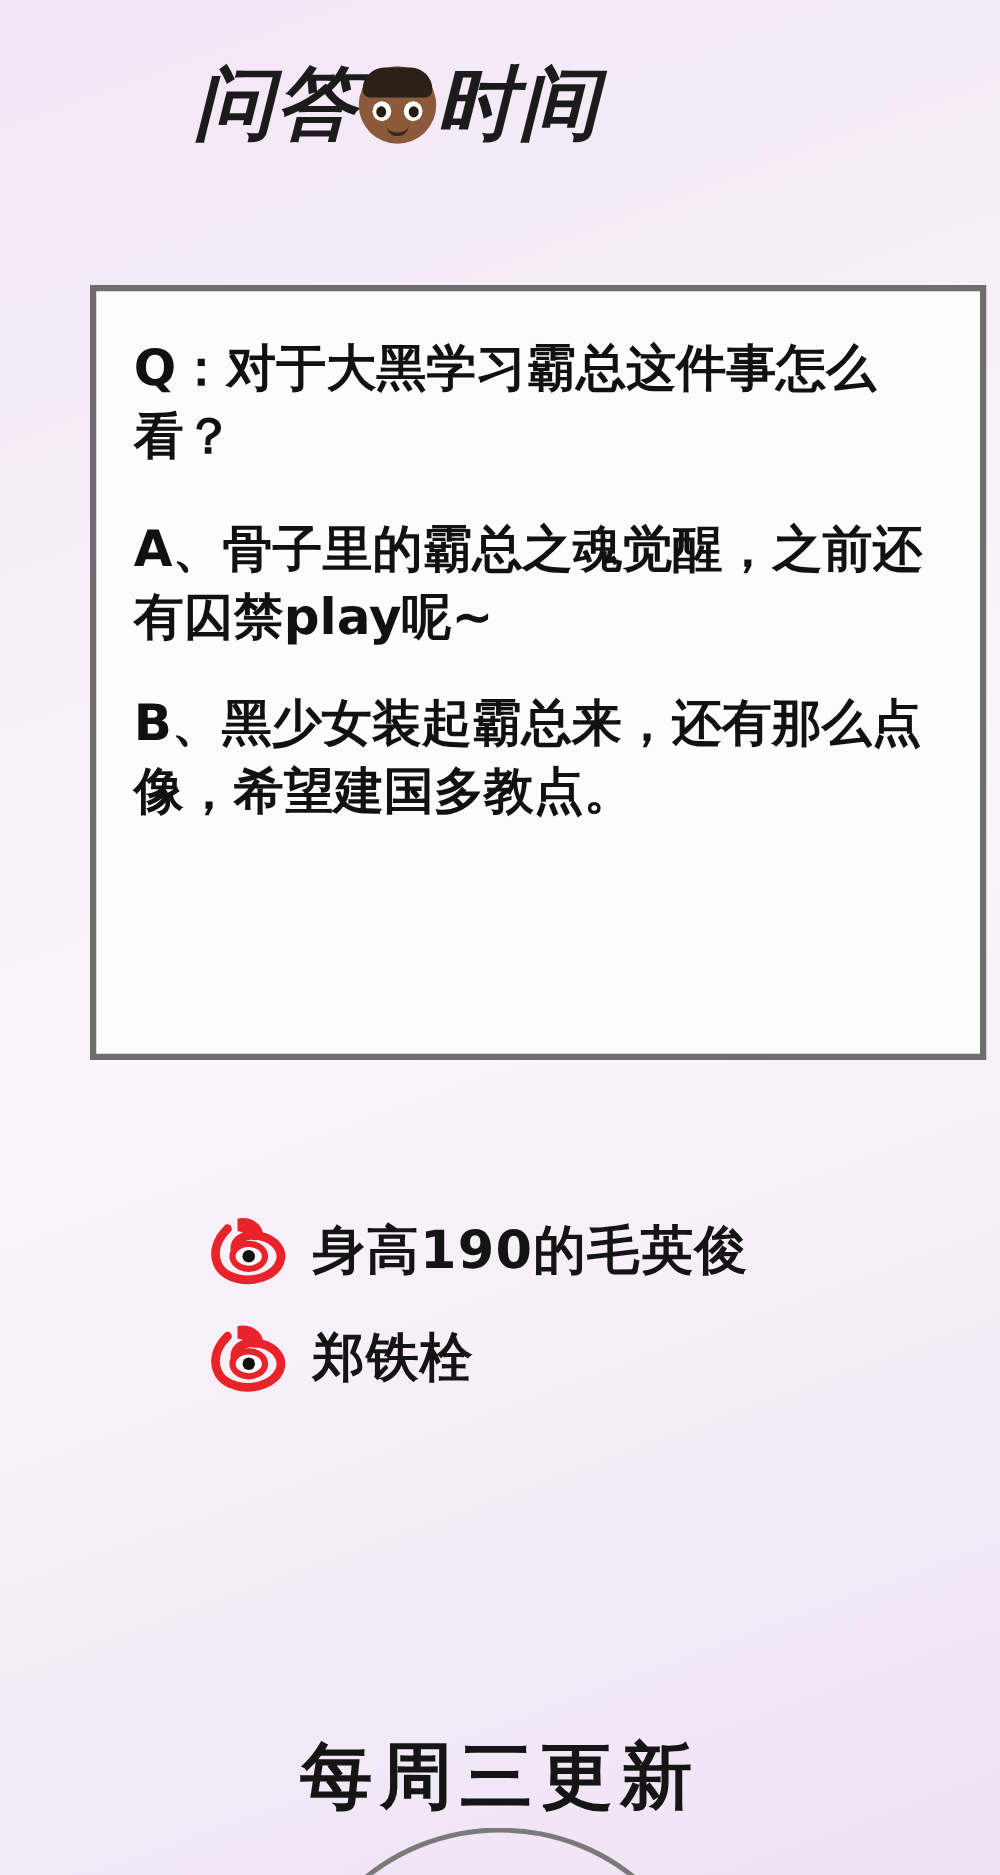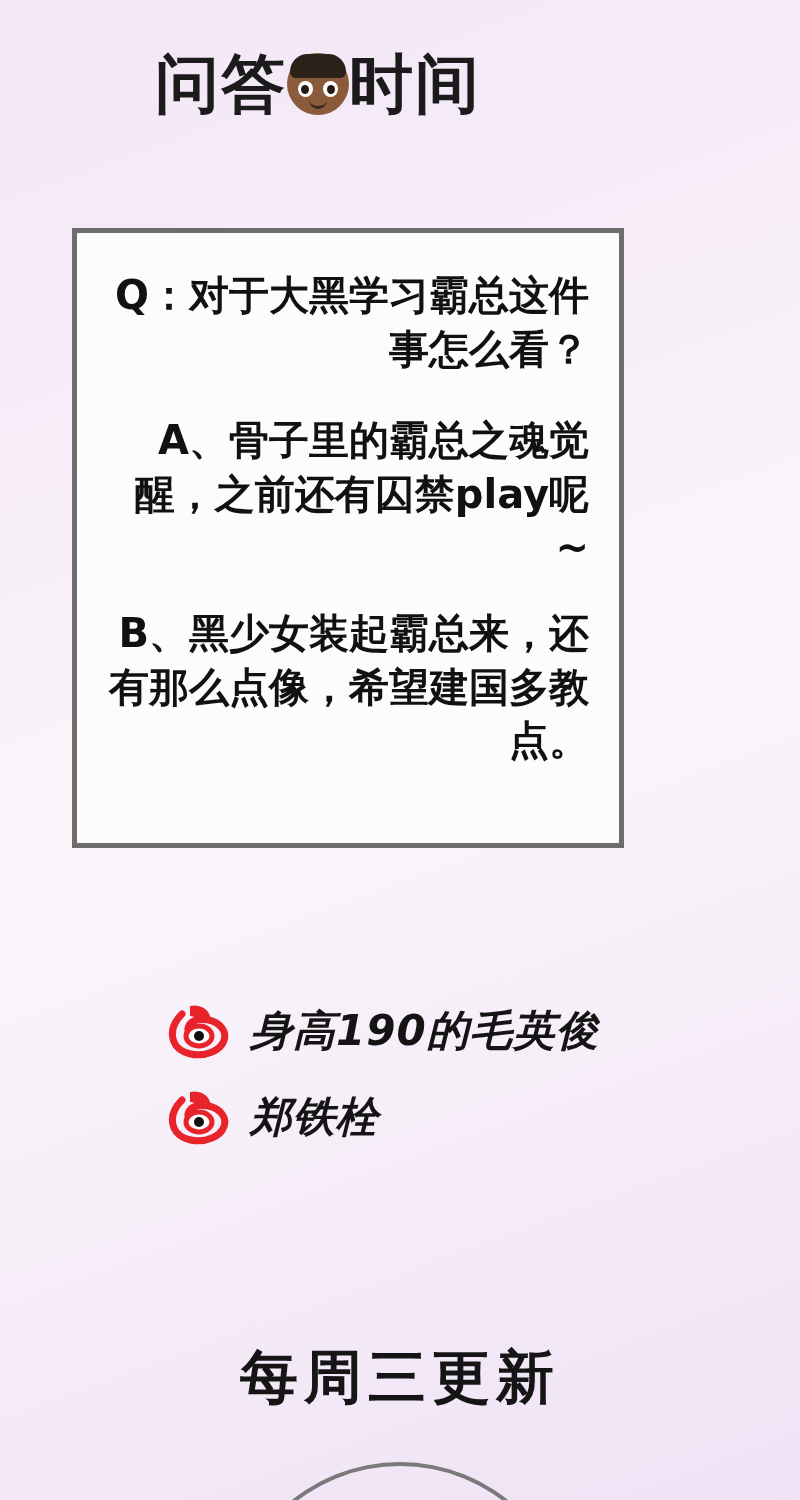--- a/index.html
+++ b/index.html
@@ -26,20 +26,21 @@
   .header {
     position: absolute;
     top: 52px;
     left: 0;
     width: 636px;
     text-align: left;
     display: flex;
     align-items: center;
     justify-content: center;
     gap: 2px;
+    font-style: italic;
   }
   .header-text {
     font-family: "DejaVu Sans", "Liberation Sans", sans-serif;
     font-size: 64px;
     font-weight: 700;
     color: #1b1b1b;
     letter-spacing: 2px;
     line-height: 1;
   }
   .header-emoji {
@@ -87,48 +88,46 @@
     width: 18px; height: 7px;
     border-bottom: 3px solid #3a2a1e;
     border-radius: 0 0 12px 12px;
   }
 
   
   .qa-card {
     position: absolute;
     left: 72px;
     top: 228px;
-    width: 552px;
+    width: 717px;
     height: 620px;
     box-sizing: border-box;
     border: 5px solid #6d6d6d;
     background: #fdfcfd;
     padding: 36px 30px 0 30px;
-    text-align: right;
   }
   .qa-line {
     font-family: "DejaVu Sans", "Liberation Sans", sans-serif;
     font-size: 40px;
     font-weight: 700;
     color: #111111;
     line-height: 1.34;
     letter-spacing: 0px;
     margin: 0 0 30px 0;
     word-break: break-all;
   }
   .qa-line.question { margin-bottom: 38px; }
   .qa-line.option { margin-bottom: 32px; }
 
   
   .credits {
     position: absolute;
     left: 168px;
-    top: 988px;
+    top: 957px;
     width: 560px;
-    font-style: italic;
   }
   .credit-row {
     display: flex;
     align-items: center;
     height: 86px;
     gap: 18px;
   }
   .weibo-icon {
     width: 64px;
     height: 58px;
@@ -141,21 +140,21 @@
     font-size: 42px;
     font-weight: 700;
     color: #141414;
     letter-spacing: 1px;
     line-height: 1;
   }
 
   
   .footer-text {
     position: absolute;
-    top: 1348px;
+    top: 1392px;
     left: 0;
     width: 800px;
     text-align: center;
     font-family: "DejaVu Sans", "Liberation Sans", sans-serif;
     font-size: 58px;
     font-weight: 700;
     color: #151515;
     letter-spacing: 6px;
     line-height: 1;
   }

